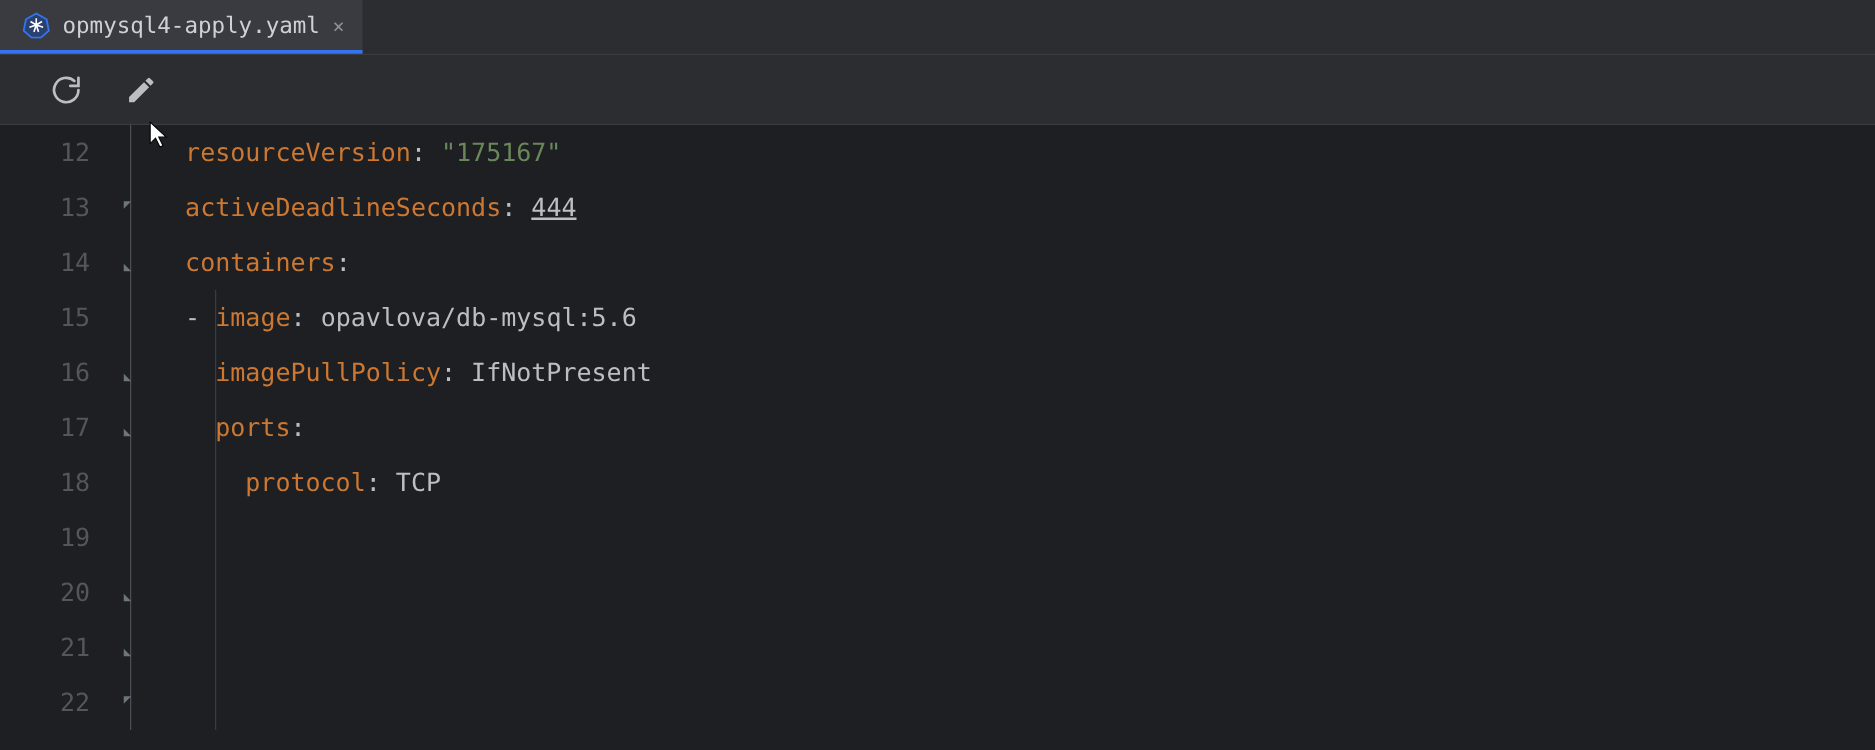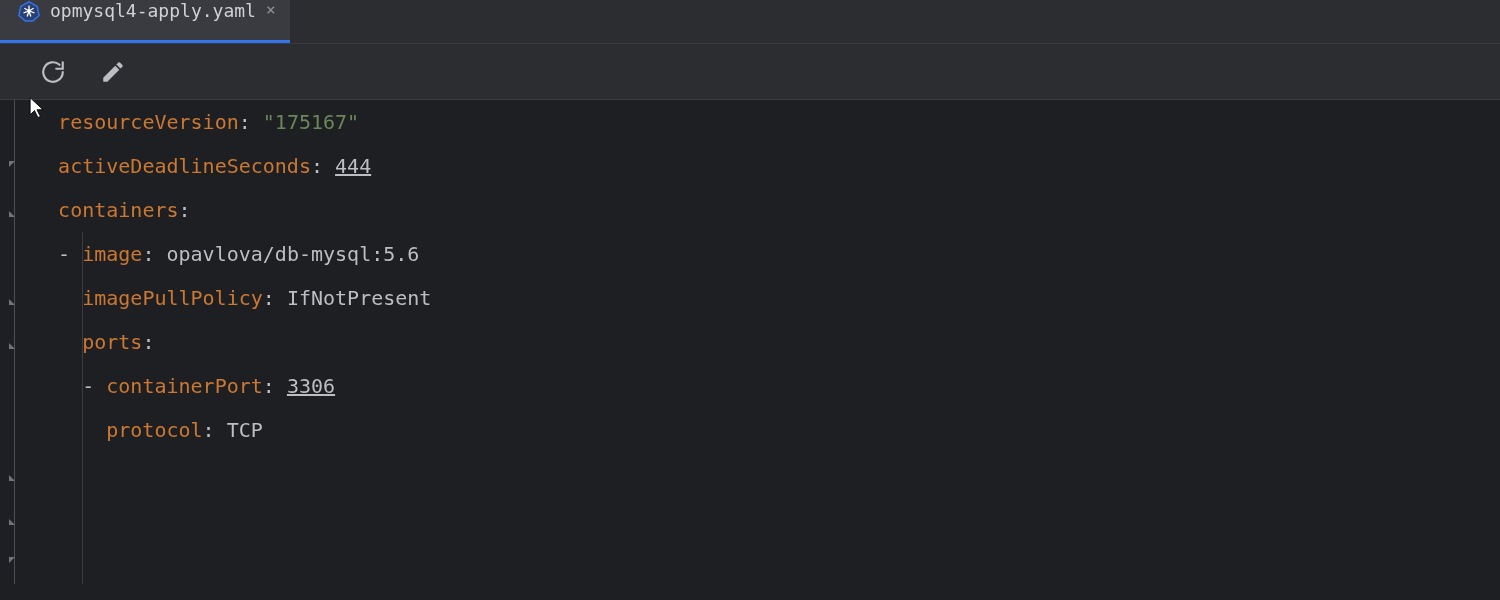--- a/index.html
+++ b/index.html
@@ -16,20 +16,21 @@
   
   .tabbar {
     display: flex;
     align-items: stretch;
     height: 44px;
     background: #2b2d30;
     border-bottom: 1px solid #393b40;
   }
   .tab {
     display: flex;
+    align-items: center;
     gap: 10px;
     padding: 0 14px 0 18px;
     background: #393b40;
     border-bottom: 3px solid #3574f0;
     color: #cfd1d6;
     font-size: 18px;
     cursor: pointer;
     user-select: none;
   }
   .tab .close {
@@ -158,20 +159,33 @@
     </svg>
   </div>
   <div class="tool-btn" title="edit">
     <svg viewBox="0 0 24 24" fill="#bcbec4">
       <path d="M3 17.25V21h3.75L17.8 9.94l-3.75-3.75L3 17.25zM20.7 7.04a1 1 0 0 0 0-1.41l-2.34-2.34a1 1 0 0 0-1.41 0l-1.83 1.83 3.75 3.75 1.83-1.83z"></path>
     </svg>
   </div>
 </div>
 
 <div class="editor">
+  <div class="gutter">
+    <div class="ln">12</div>
+    <div class="ln">13</div>
+    <div class="ln">14</div>
+    <div class="ln">15</div>
+    <div class="ln">16</div>
+    <div class="ln">17</div>
+    <div class="ln">18</div>
+    <div class="ln">19</div>
+    <div class="ln">20</div>
+    <div class="ln">21</div>
+    <div class="ln">22</div>
+  </div>
 
   <div class="fold-gutter">
     <div class="vertline" style="top:0; height:484px;"></div>
     <div class="fold-mark" style="top:58px;">
       <svg viewBox="0 0 16 16">
           <path d="M2 2 L2 8 L8 2 Z" fill="#6f737a"></path>
         </svg>
     </div>
     <div class="fold-mark" style="top:102px;">
       <svg viewBox="0 0 16 16">
@@ -207,21 +221,20 @@
 
   <div class="code">
     <div class="indent-guide" style="left:48px; top:132px; height:352px;"></div>
 
     <div class="line">  <span class="key">resourceVersion</span><span class="punc">:</span> <span class="str">"175167"</span></div>
     <div class="line">  <span class="key">activeDeadlineSeconds</span><span class="punc">:</span> <span class="num">444</span></div>
     <div class="line">  <span class="key">containers</span><span class="punc">:</span></div>
     <div class="line">  <span class="punc">-</span> <span class="key">image</span><span class="punc">:</span> <span class="under">opavlova/db-mysql</span><span class="txt">:5.6</span></div>
     <div class="line">    <span class="key">imagePullPolicy</span><span class="punc">:</span> <span class="txt">IfNotPresent</span></div>
     <div class="line">    <span class="key">ports</span><span class="punc">:</span></div>
-    <div class="line">    <span class="punc">-</span> <span class="key">containerPort</span><span class="punc">:</span> <span class="num">3306</span></div>
     <div class="line">      <span class="key">protocol</span><span class="punc">:</span> <span class="txt">TCP</span></div>
 
     <span class="cursor" style="left:-6px; top:-4px;">
       <svg viewBox="0 0 20 28" width="18" height="24">
         <path d="M2 2 L2 22 L7 17 L11 25 L14 24 L10 16 L17 16 Z" fill="#fff" stroke="#000" stroke-width="1"></path>
       </svg>
     </span>
   </div>
 </div>
 

